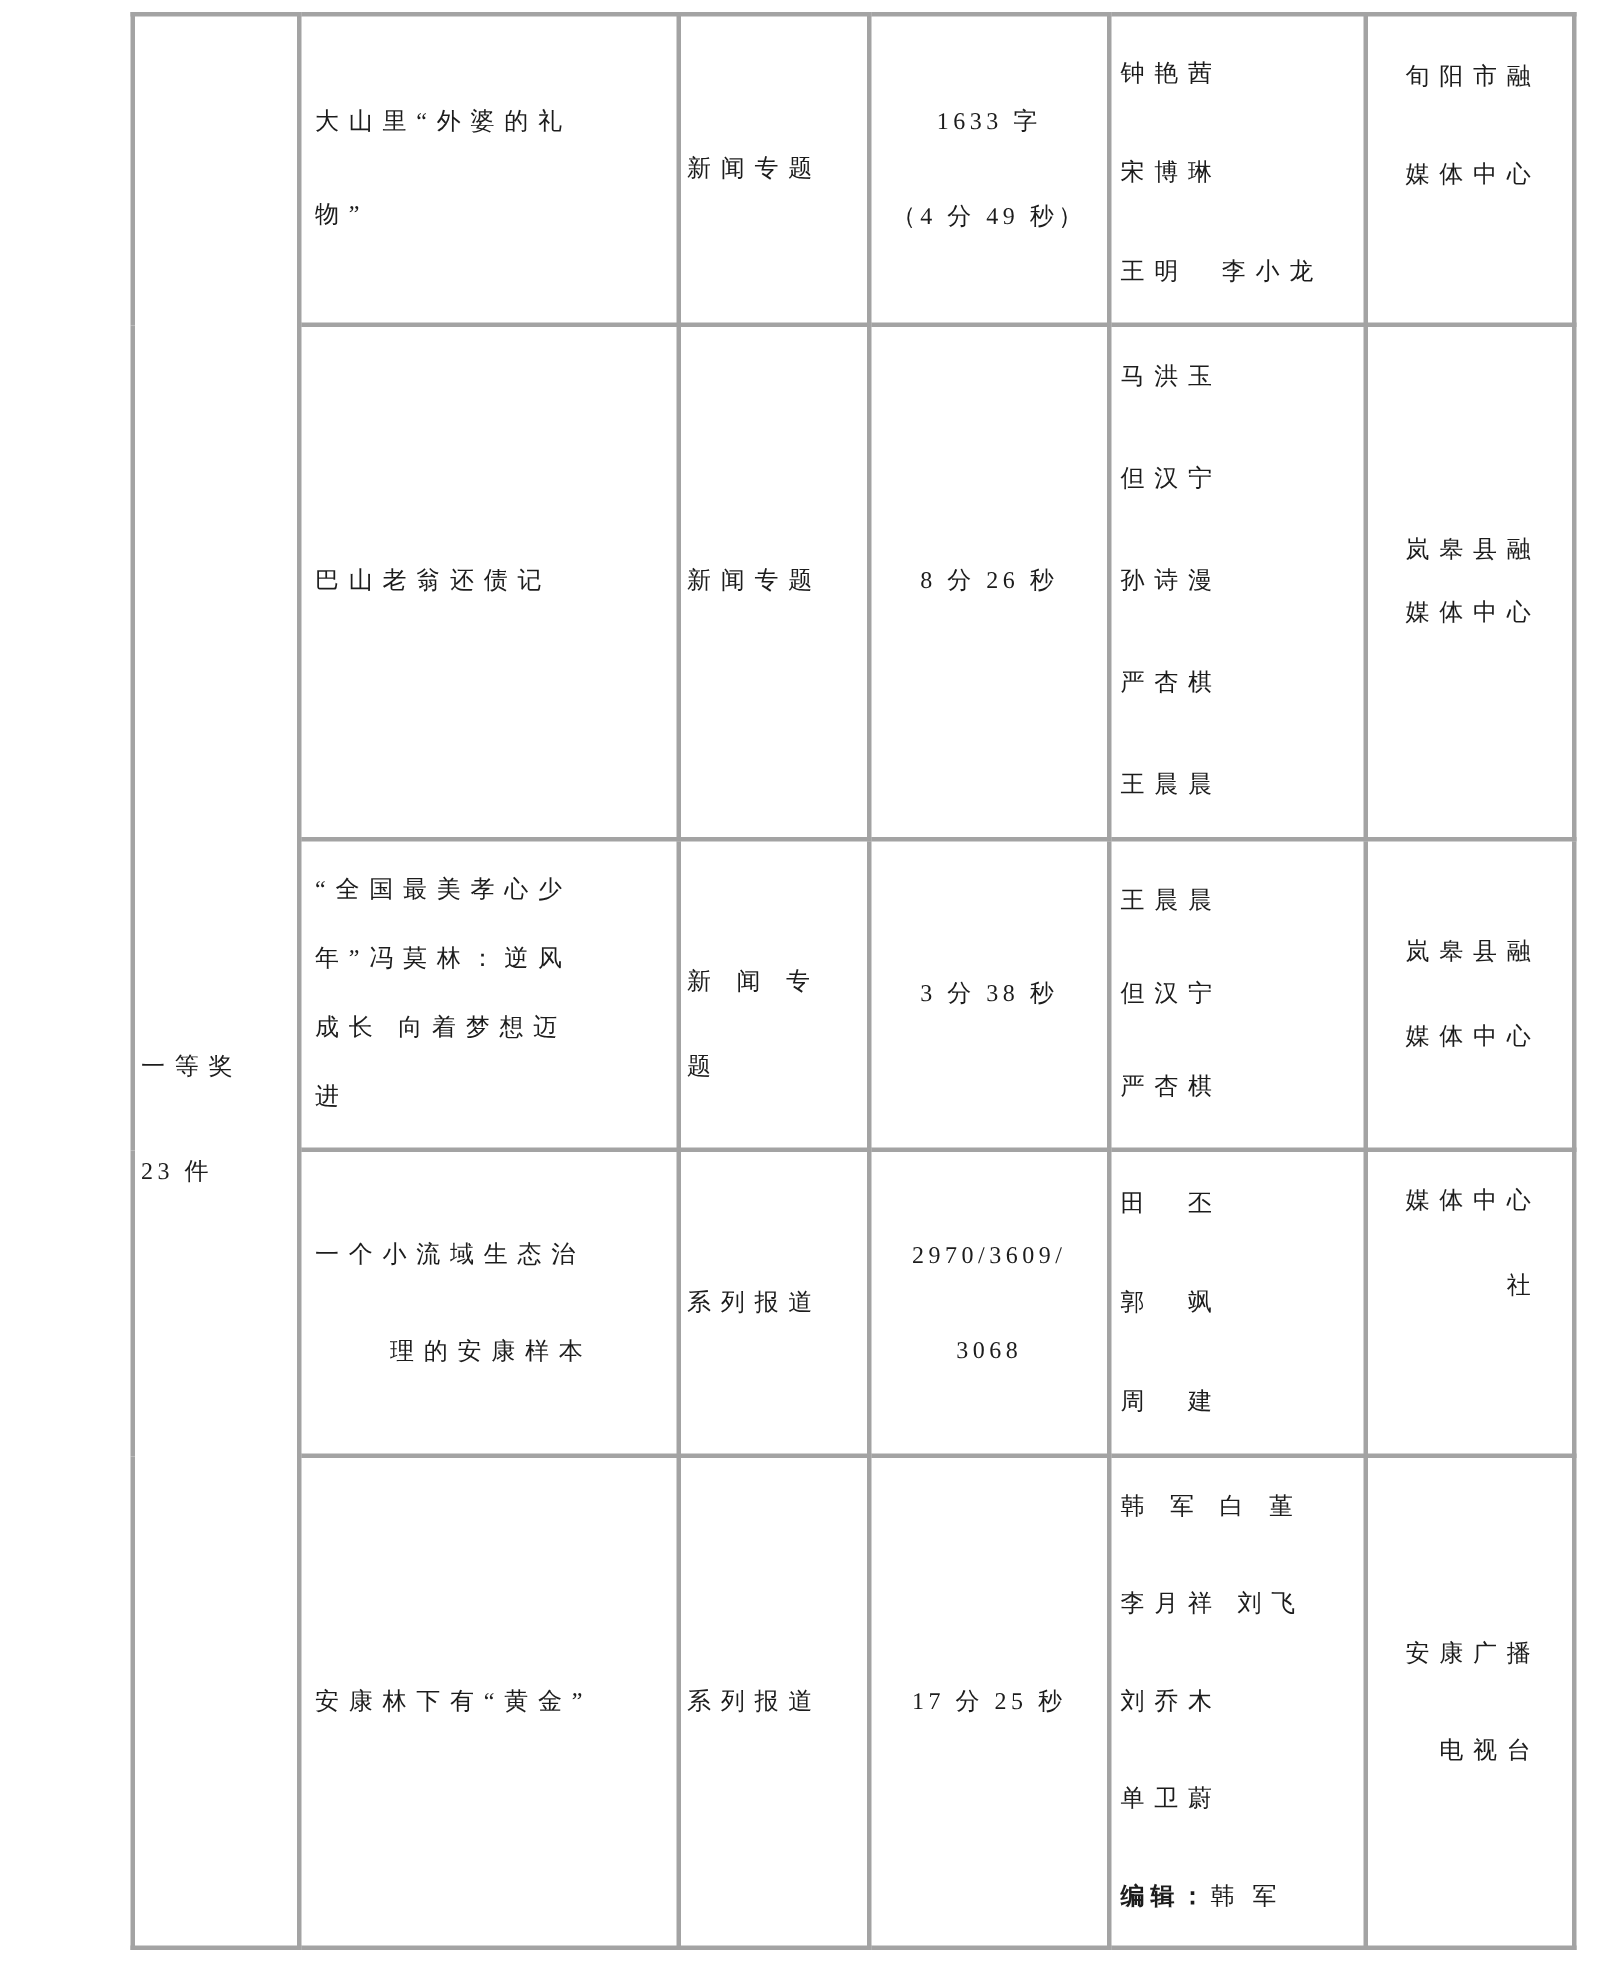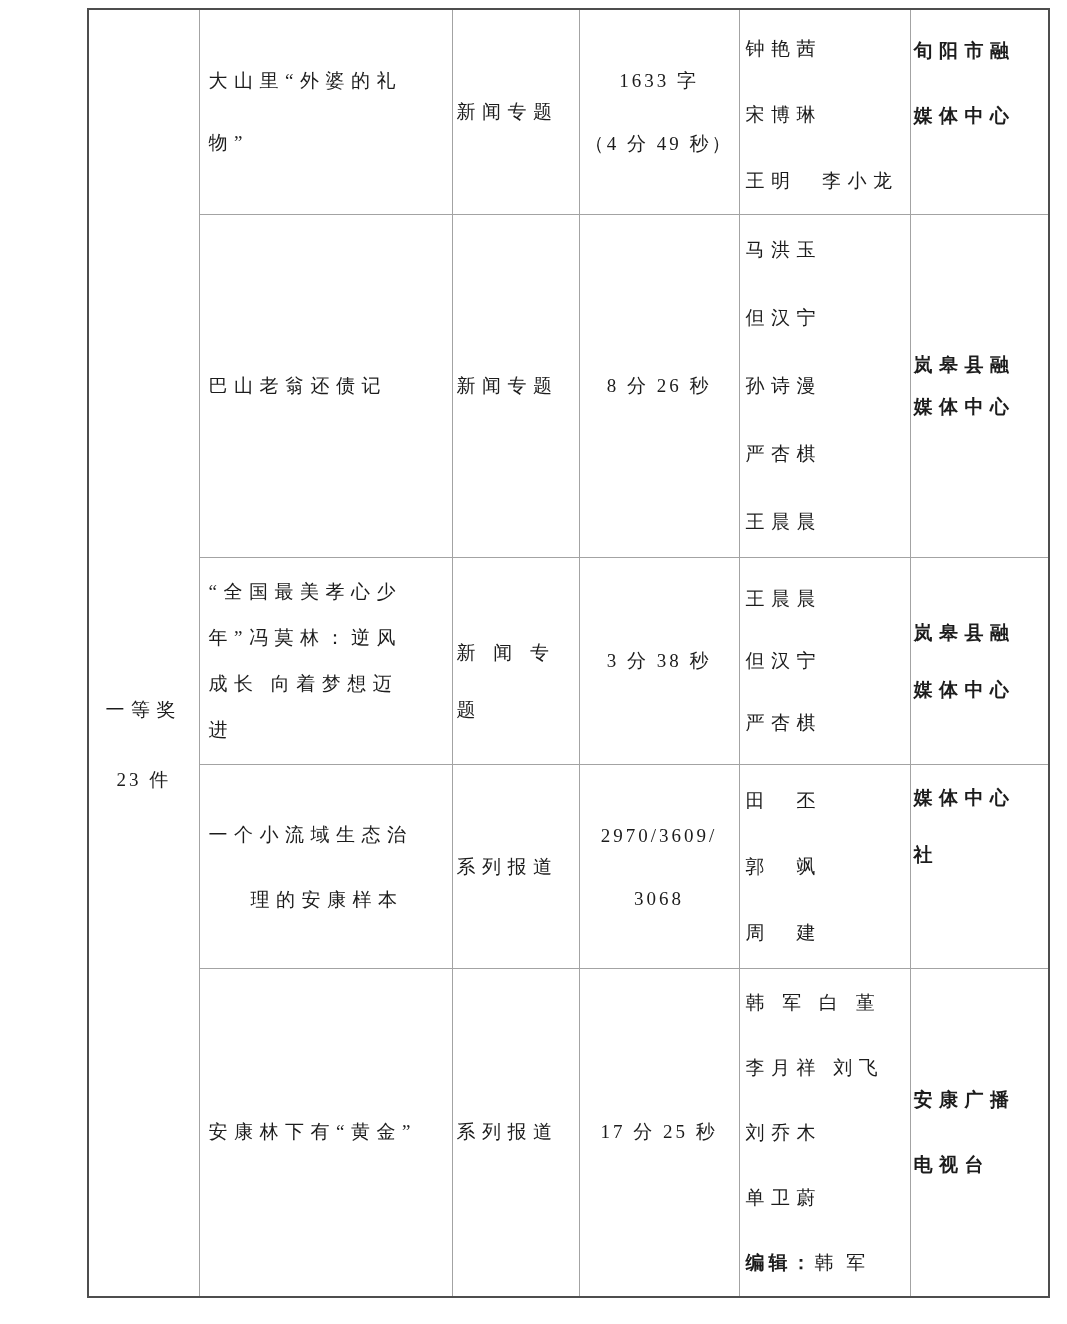--- a/index.html
+++ b/index.html
@@ -17,53 +17,52 @@
   table.awards {
     position: absolute;
     left: 87px;
     top: 8px;
     width: 961px;
     border-collapse: collapse;
     table-layout: fixed;
     border: 2px solid #4e4e4e;
   }
   td {
-    border: 1px solid #a3a3a3;
+    border: 3px solid #a3a3a3;
     vertical-align: middle;
-    font-size: 19px;
+    font-size: 16px;
     overflow: visible;
   }
   tr.r1 { height: 200px; }
   tr.r2 { height: 343px; }
   tr.r3 { height: 207px; }
   tr.r4 { height: 204px; }
   tr.r5 { height: 328px; }
 
   .line {
     white-space: nowrap;
     letter-spacing: 6.5px;
   }
   .nums { letter-spacing: 3px; }
   .ed   { letter-spacing: 4px; }
   .ed .bold { font-weight: bold; letter-spacing: 4px; }
   .center-line { text-align: center; }
   .vtop { vertical-align: top; }
 
   
   .c-award {
-    text-align: center;
     padding: 185px 4px 0 4px;
     line-height: 70px;
     margin-top: 40px;
   }
   .c-title { text-align: left;  padding: 0 6px 0 9px; }
   .c-type  { text-align: left;  padding: 0 2px 0 4px; }
   .c-len   { text-align: center; padding: 0 2px; }
   .c-auth  { text-align: left;  padding: 0 2px 0 6px; }
-  .c-org   { text-align: left; padding: 0 3px; font-weight: bold; }
+  .c-org   { text-align: right; padding: 0 21px; }
 
   
   .r1 .c-title { line-height: 62px; }
   .r1 .c-type  { line-height: 66px; }
   .r1 .c-len   { line-height: 63px; }
   .r1 .c-auth  { line-height: 66px; padding-top: 6px; }
   .r1 .c-org   { line-height: 65px; padding-top: 8px; }
 
   .r2 .c-title { line-height: 66px; }
   .r2 .c-type  { line-height: 66px; }

